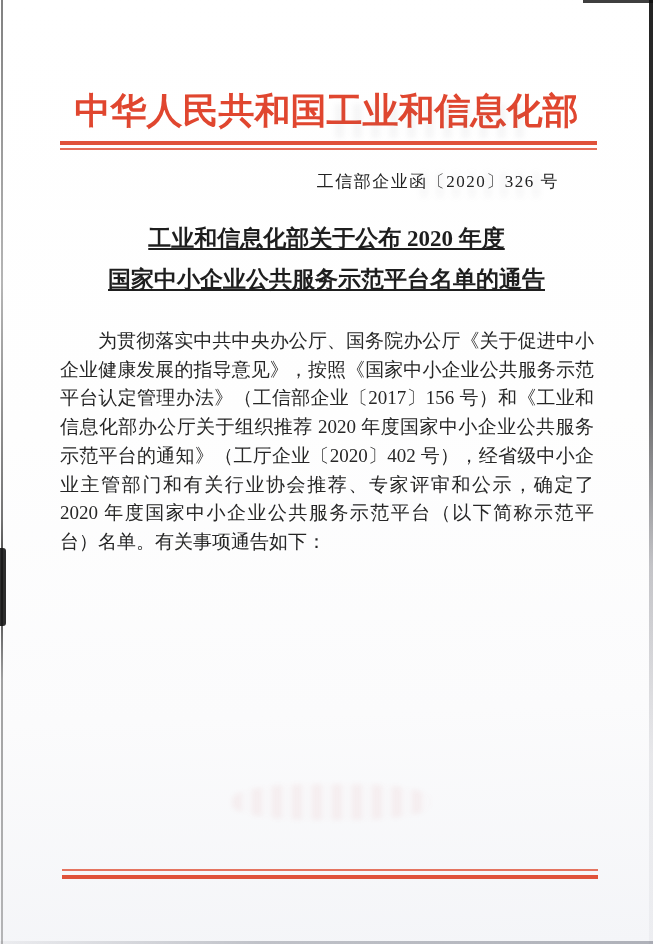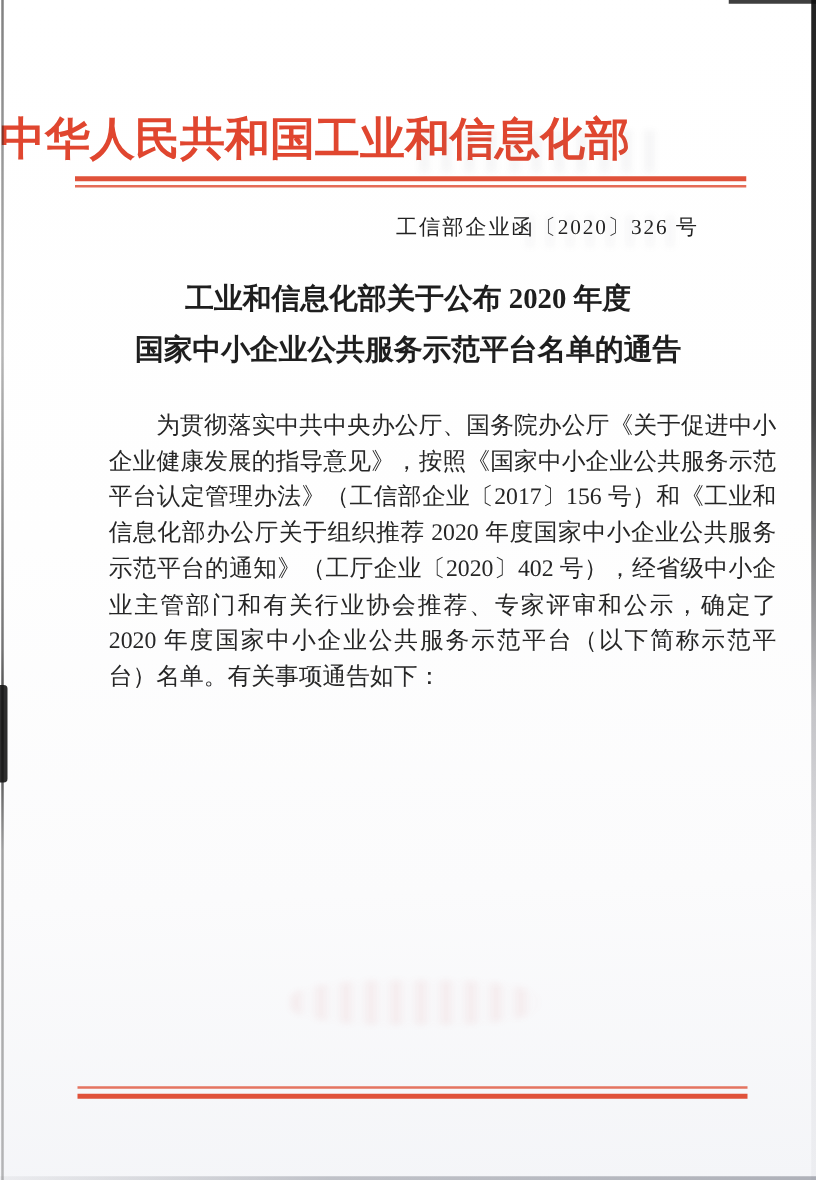--- a/index.html
+++ b/index.html
@@ -2,41 +2,40 @@
 <html><head>
 <meta charset="utf-8">
 <style>
   html,body{margin:0;padding:0;background:#ffffff;}
   .page{
     position:relative;width:653px;height:944px;overflow:hidden;
     background:linear-gradient(178deg,#ffffff 0%,#fefefe 45%,#fbfbfc 75%,#f4f5f8 100%);
     font-family:"Liberation Serif","DejaVu Serif",serif;color:#262626;
   }
   .letterhead{
-    position:absolute;top:87px;left:0;width:100%;text-align:left;
+    position:absolute;top:87px;left:0;width:100%;text-align:center;
     font-size:36px;font-weight:bold;letter-spacing:0px;white-space:nowrap;
   }
   .rule-top{position:absolute;top:141px;left:60px;width:537px;}
   .rule-top .thick{height:4px;}
   .rule-top .thin{height:2px;margin-top:3px;opacity:.85;}
   .doc-number{
     position:absolute;top:170px;left:44px;width:537px;box-sizing:border-box;
     text-align:right;padding-right:22px;font-size:17px;letter-spacing:1.5px;color:#222;
     white-space:nowrap;
   }
   .title{
     position:absolute;top:218px;left:0;width:100%;text-align:center;
-    font-size:23px;font-weight:700;line-height:41px;color:#1e1e1e;
+    font-size:23px;font-weight:700;line-height:41px;color:#1e1e1e;text-decoration:underline;
   }
   .title .t-line{white-space:nowrap;}
   .body-text{
     position:absolute;top:327px;left:60px;width:534px;
     font-size:19px;line-height:28.7px;text-align:justify;text-justify:inter-ideograph;
     color:#262626;
-    margin-left:27px;
   }
   .body-text p{margin:0;text-indent:2em;}
   .rule-bottom{position:absolute;top:869px;left:62px;width:536px;}
   .rule-bottom .thin{height:1.5px;opacity:.8;}
   .rule-bottom .thick{height:4.5px;margin-top:4px;}
   
   .edge-left{
     position:absolute;left:1px;top:0;width:2px;height:100%;
     background:linear-gradient(to bottom,
       rgba(25,25,25,.55) 0%,rgba(45,45,45,.35) 30%,rgba(25,25,25,.6) 55%,

